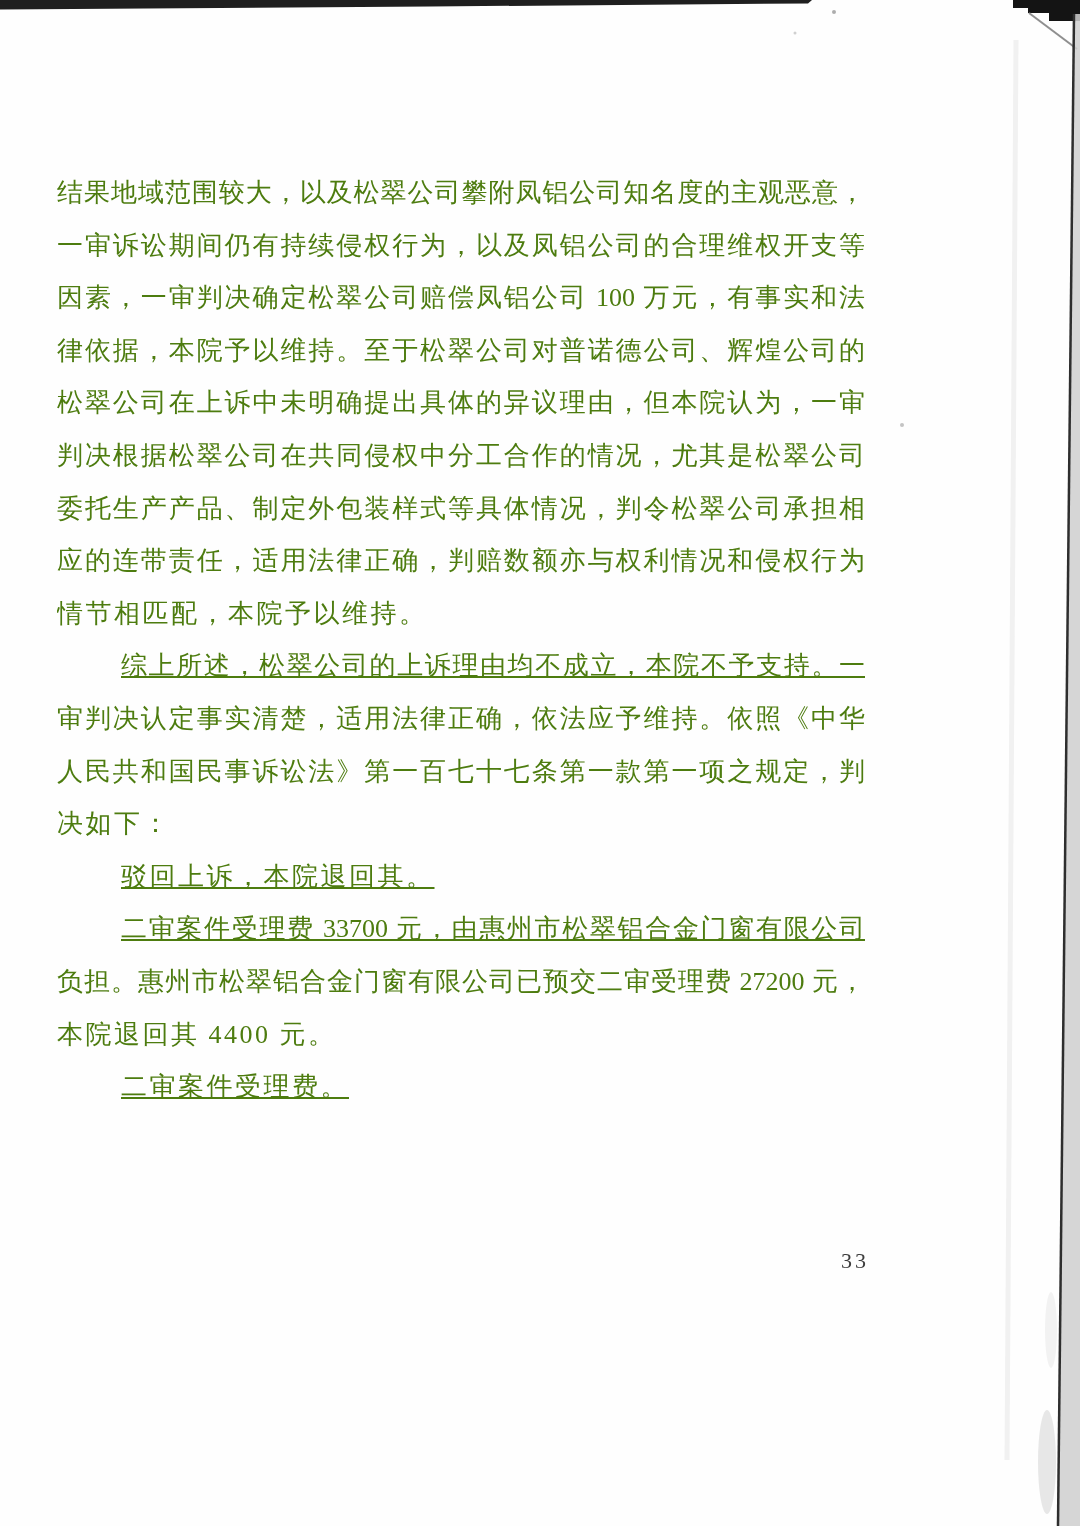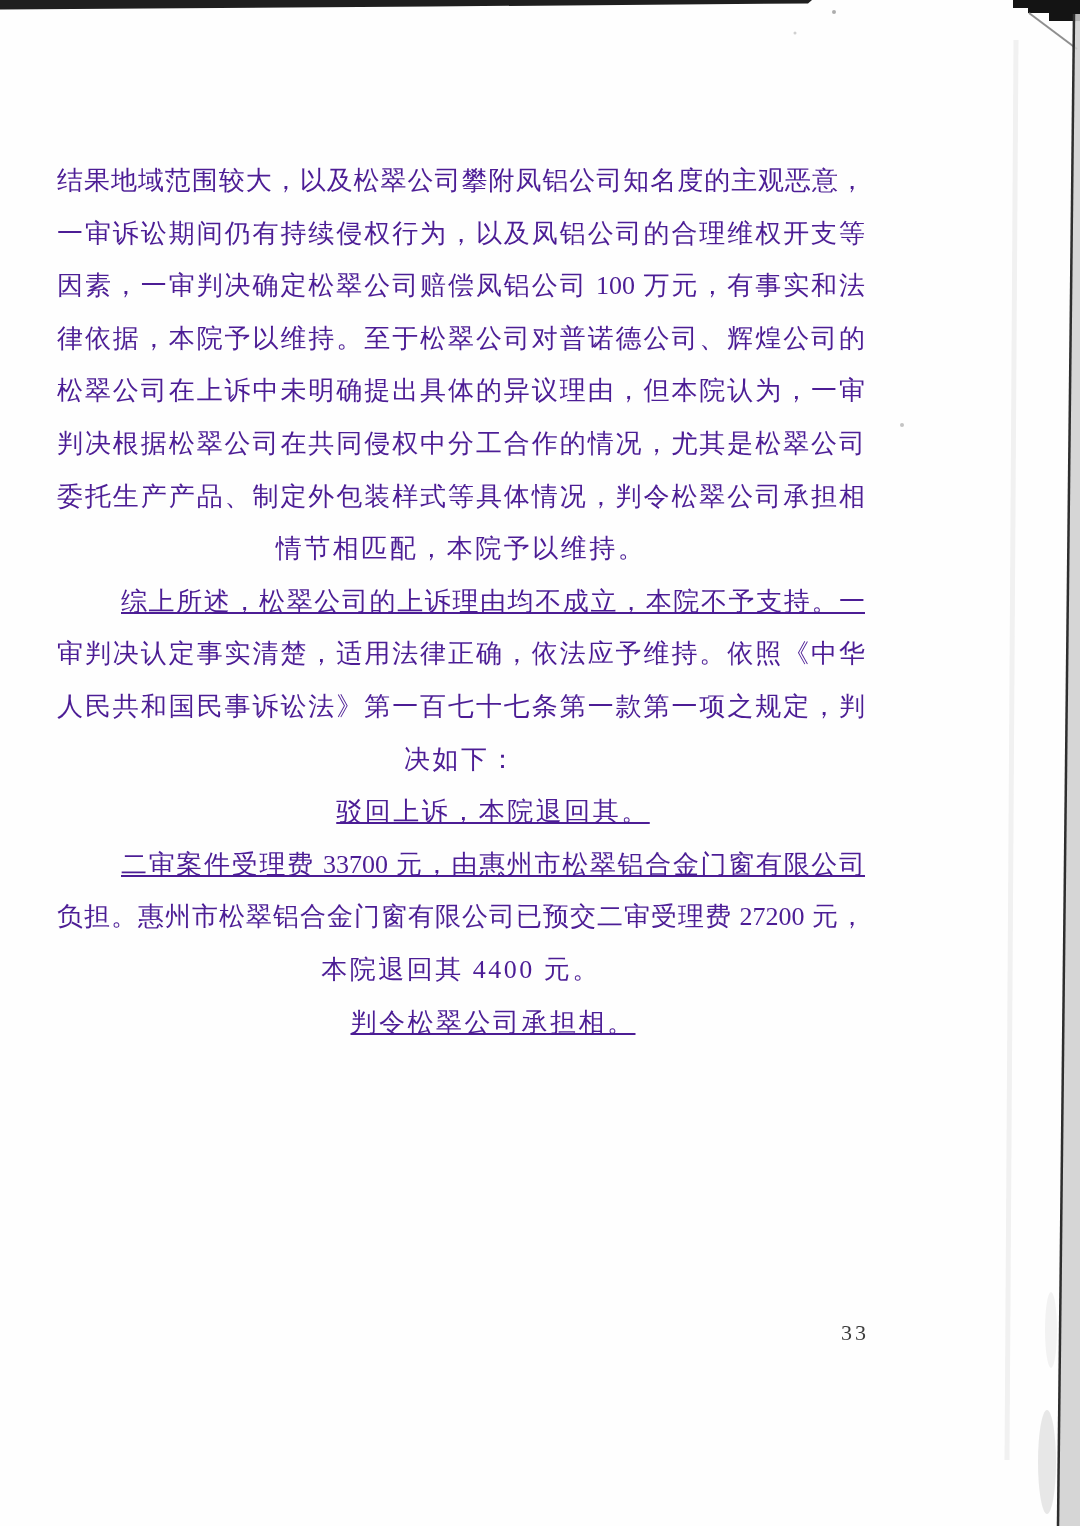--- a/index.html
+++ b/index.html
@@ -10,52 +10,52 @@
   .page {
     position: relative;
     width: 1080px;
     height: 1526px;
     background: #fefefe;
     overflow: hidden;
     font-family: "Liberation Serif", "DejaVu Serif", serif;
   }
   .body-text {
     position: absolute;
-    top: 155px;
+    top: 167px;
     left: 57px;
     width: 808px;
-    color: #4c1d95;
+    color: #4d7c0f;
     font-size: 26px;
   }
   .line {
     margin: 0;
     height: 52.6px;
     line-height: 52.6px;
     overflow: hidden;
     white-space: normal;
   }
   
   .j {
     text-align: justify;
     text-align-last: justify;
     text-justify: inter-character;
   }
   
   .e {
-    text-align: center;
+    text-align: left;
     letter-spacing: 2.5px;
   }
   .indent {
     text-indent: 64px;
     text-decoration: underline;
   }
   .page-number {
     position: absolute;
     left: 841px;
-    top: 1320px;
+    top: 1248px;
     font-size: 22px;
     letter-spacing: 3px;
     color: #3d3d3d;
     font-family: "Liberation Serif", "DejaVu Serif", serif;
   }
   .artifacts {
     position: absolute;
     top: 0;
     left: 0;
     pointer-events: none;
@@ -67,30 +67,31 @@
 <div class="page">
 
   <div class="body-text">
     <p class="line j">结果地域范围较大，以及松翠公司攀附凤铝公司知名度的主观恶意，</p>
     <p class="line j">一审诉讼期间仍有持续侵权行为，以及凤铝公司的合理维权开支等</p>
     <p class="line j">因素，一审判决确定松翠公司赔偿凤铝公司 100 万元，有事实和法</p>
     <p class="line j">律依据，本院予以维持。至于松翠公司对普诺德公司、辉煌公司的</p>
     <p class="line j">松翠公司在上诉中未明确提出具体的异议理由，但本院认为，一审</p>
     <p class="line j">判决根据松翠公司在共同侵权中分工合作的情况，尤其是松翠公司</p>
     <p class="line j">委托生产产品、制定外包装样式等具体情况，判令松翠公司承担相</p>
+    <p class="line j">应的连带责任，适用法律正确，判赔数额亦与权利情况和侵权行为</p>
     <p class="line e">情节相匹配，本院予以维持。</p>
     <p class="line j indent">综上所述，松翠公司的上诉理由均不成立，本院不予支持。一</p>
     <p class="line j">审判决认定事实清楚，适用法律正确，依法应予维持。依照《中华</p>
     <p class="line j">人民共和国民事诉讼法》第一百七十七条第一款第一项之规定，判</p>
     <p class="line e">决如下：</p>
     <p class="line e indent">驳回上诉，本院退回其。</p>
     <p class="line j indent">二审案件受理费 33700 元，由惠州市松翠铝合金门窗有限公司</p>
     <p class="line j">负担。惠州市松翠铝合金门窗有限公司已预交二审受理费 27200 元，</p>
     <p class="line e">本院退回其 4400 元。</p>
-    <p class="line e indent">判令松翠公司承担相。</p>
+    <p class="line e indent">二审案件受理费。</p>
   </div>
 
   <div class="page-number">33</div>
 
   <svg class="artifacts" width="1080" height="1526" viewBox="0 0 1080 1526">
 
     <polygon points="0,0 812,0 808,3.5 430,6.5 0,9.5" fill="#1f1f1f"></polygon>
 
     <polygon points="1013,0 1080,0 1080,21 1049,21 1049,13 1028,13 1028,8 1013,8" fill="#141414"></polygon>
 

